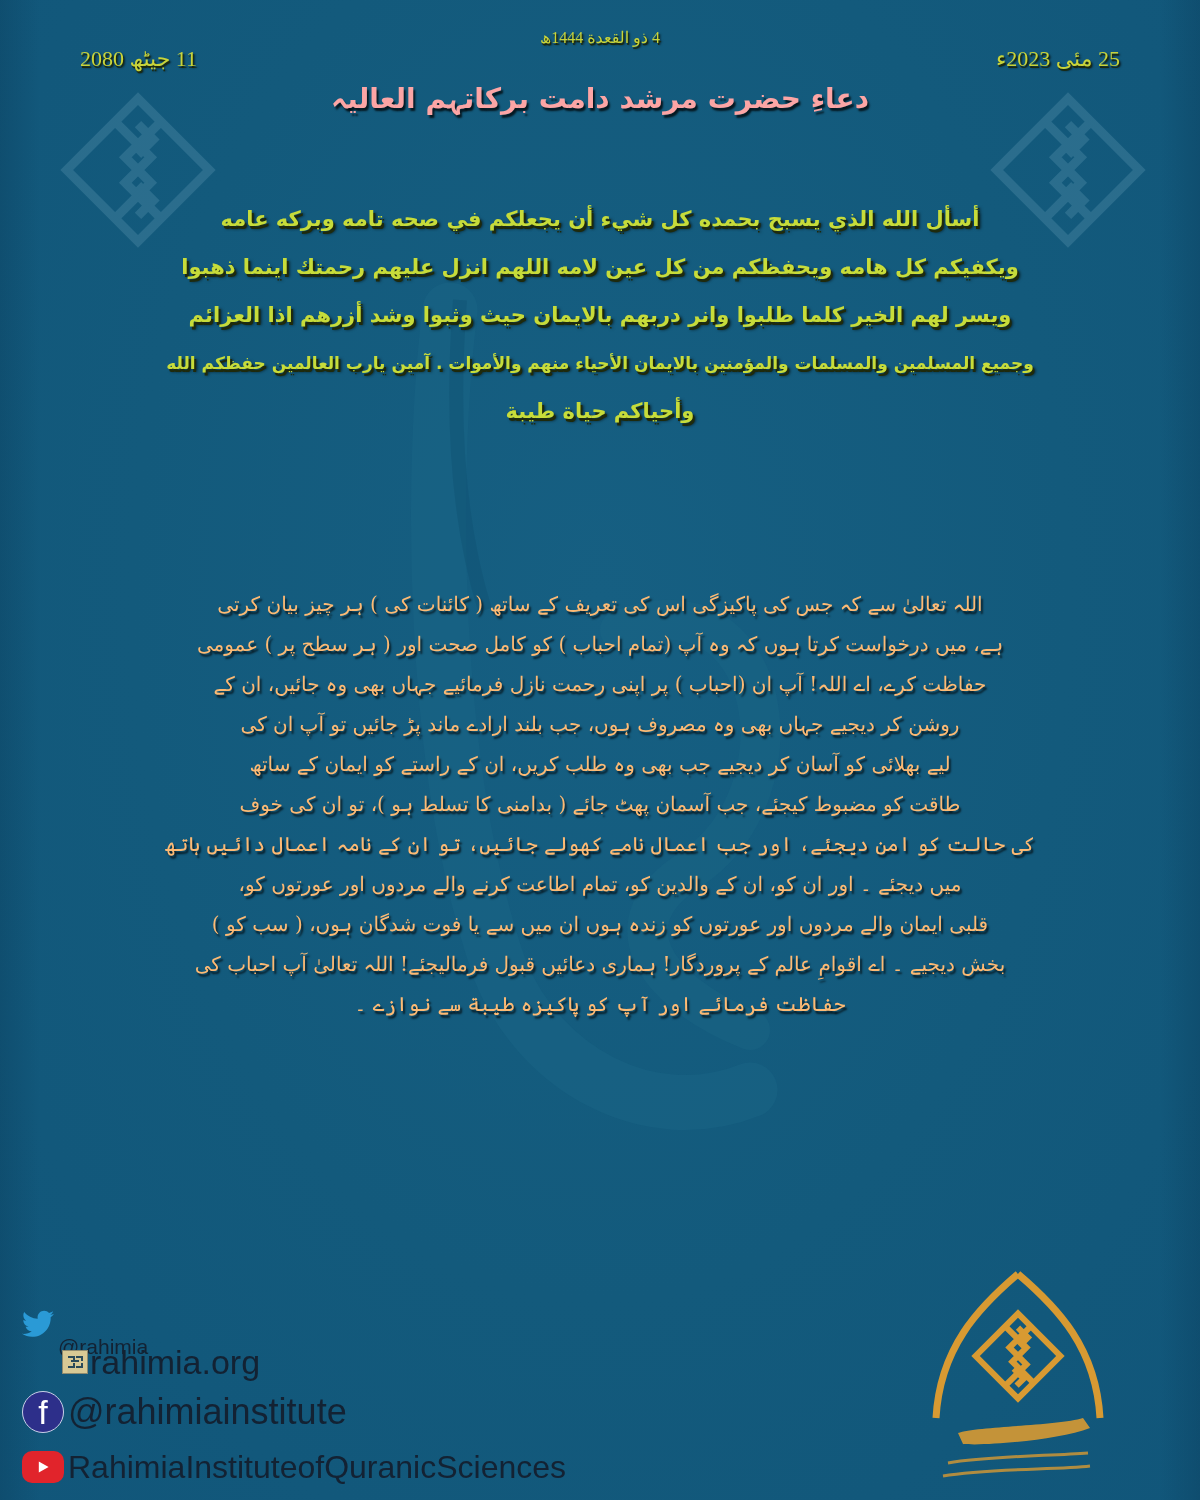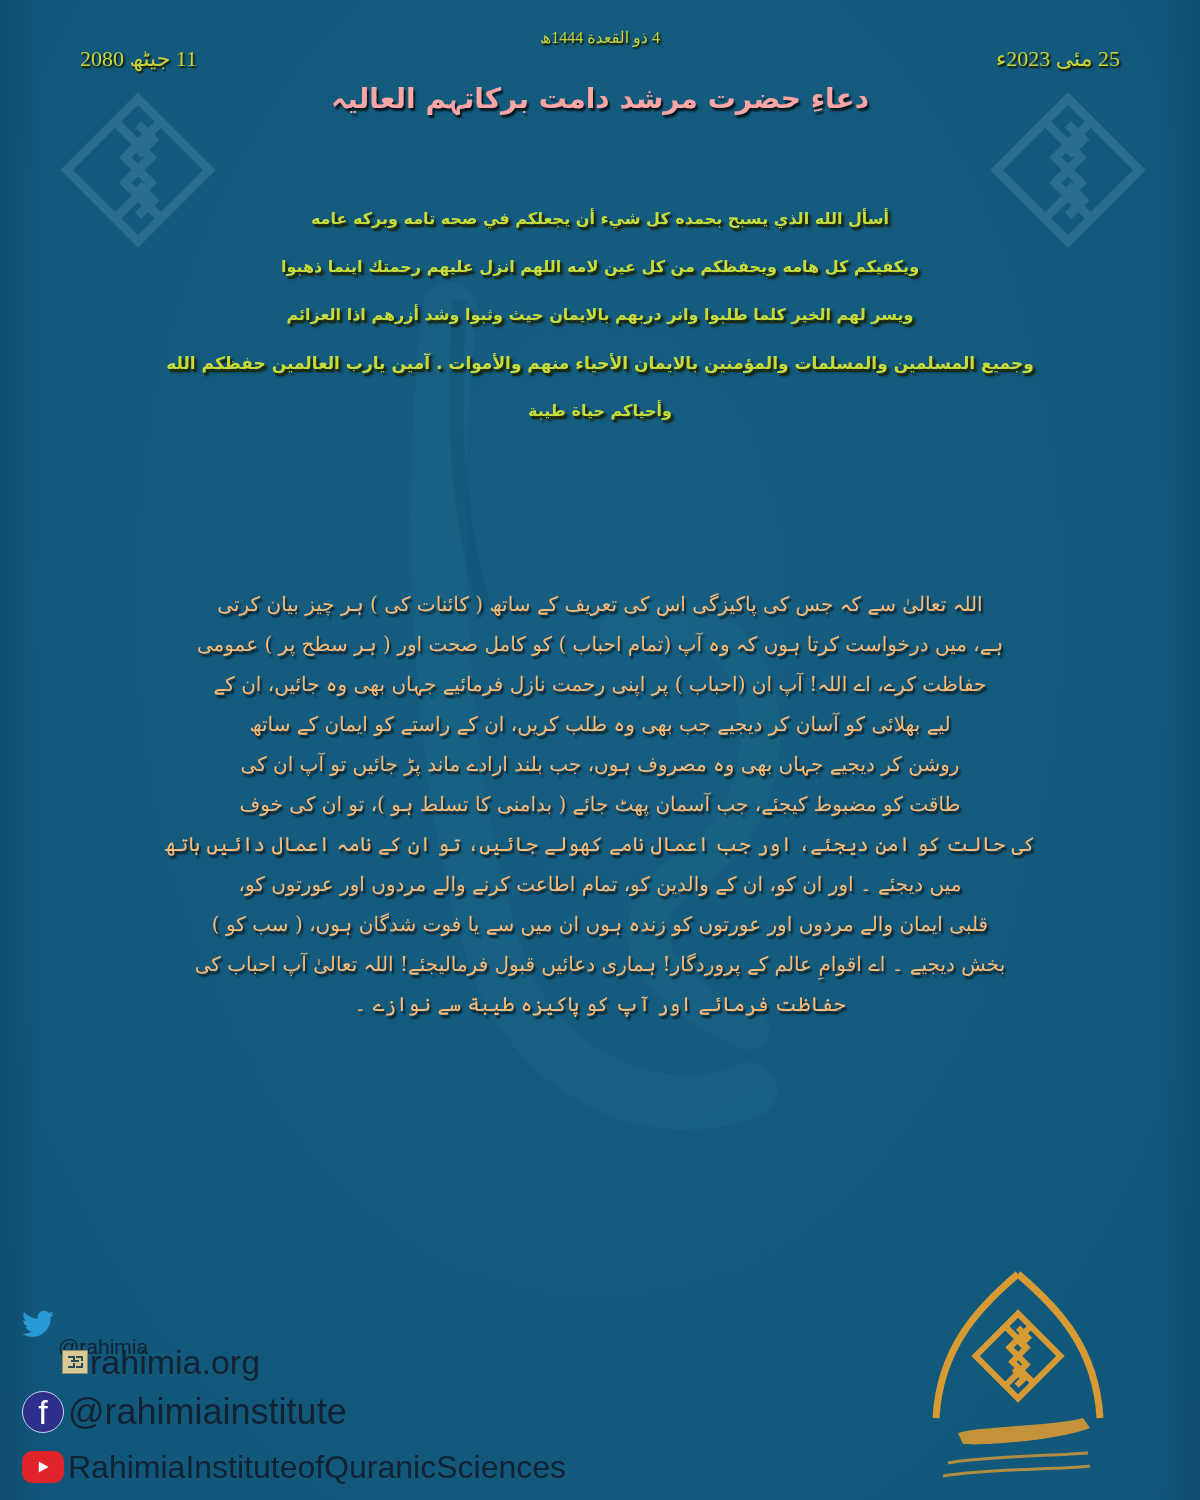--- a/index.html
+++ b/index.html
@@ -50,21 +50,21 @@
     text-shadow: 2px 3px 2px rgba(0,0,0,0.75);
   }
 
   .arabic-block {
     position: absolute; left: 90px; right: 90px; top: 195px;
     direction: rtl; text-align: center;
     font-family: "DejaVu Sans", sans-serif; font-weight: bold;
     color: #c7dc3a;
     text-shadow: 2px 3px 0 #1f2a0c, 3px 3px 3px rgba(0,0,0,0.6);
   }
-  .arabic-line { font-size: 16px; line-height: 48px; height: 48px; white-space: nowrap; }
+  .arabic-line { font-size: 21px; line-height: 48px; height: 48px; white-space: nowrap; }
   .arabic-line.small { font-size: 17px; }
 
   .urdu-block {
     position: absolute; left: 150px; right: 150px; top: 584px;
     direction: rtl; text-align: center;
     color: #fdba74;
     font-family: "DejaVu Serif", serif;
     text-shadow: 2px 3px 2px rgba(0,0,0,0.7);
   }
   .urdu-line { font-size: 20px; line-height: 40px; height 40px; white-space: nowrap; }
@@ -140,22 +140,22 @@
   <div class="arabic-line">ويكفيكم كل هامه ويحفظكم من كل عين لامه اللهم انزل عليهم رحمتك اينما ذهبوا</div>
   <div class="arabic-line">ويسر لهم الخير كلما طلبوا وانر دربهم بالايمان حيث وثبوا وشد أزرهم اذا العزائم</div>
   <div class="arabic-line small">وجميع المسلمين والمسلمات والمؤمنين بالايمان الأحياء منهم والأموات . آمين يارب العالمين حفظكم الله</div>
   <div class="arabic-line">وأحياكم حياة طيبة</div>
 </div>
 
 <div class="urdu-block">
   <div class="urdu-line">اللہ تعالیٰ سے کہ جس کی پاکیزگی اس کی تعریف کے ساتھ ( کائنات کی ) ہر چیز بیان کرتی</div>
   <div class="urdu-line">ہے، میں درخواست کرتا ہوں کہ وہ آپ (تمام احباب ) کو کامل صحت اور ( ہر سطح پر ) عمومی</div>
   <div class="urdu-line">حفاظت کرے، اے اللہ! آپ ان (احباب ) پر اپنی رحمت نازل فرمائیے جہاں بھی وہ جائیں، ان کے</div>
+  <div class="urdu-line">روشن کر دیجیے جہاں بھی وہ مصروف ہوں، جب بلند ارادے ماند پڑ جائیں تو آپ ان کی</div>
   <div class="urdu-line">لیے بھلائی کو آسان کر دیجیے جب بھی وہ طلب کریں، ان کے راستے کو ایمان کے ساتھ</div>
-  <div class="urdu-line">روشن کر دیجیے جہاں بھی وہ مصروف ہوں، جب بلند ارادے ماند پڑ جائیں تو آپ ان کی</div>
   <div class="urdu-line">طاقت کو مضبوط کیجئے، جب آسمان پھٹ جائے ( بدامنی کا تسلط ہو )، تو ان کی خوف</div>
   <div class="urdu-line">کی حالت کو امن دیجئے، اور جب اعمال نامے کھولے جائیں، تو ان کے نامہ اعمال دائیں ہاتھ</div>
   <div class="urdu-line">میں دیجئے ۔ اور ان کو، ان کے والدین کو، تمام اطاعت کرنے والے مردوں اور عورتوں کو،</div>
   <div class="urdu-line">قلبی ایمان والے مردوں اور عورتوں کو زندہ ہوں ان میں سے یا فوت شدگان ہوں، ( سب کو )</div>
   <div class="urdu-line">بخش دیجیے ۔ اے اقوامِ عالم کے پروردگار! ہماری دعائیں قبول فرمالیجئے! اللہ تعالیٰ آپ احباب کی</div>
   <div class="urdu-line">حفاظت فرمائے اور آپ کو پاکیزہ طيبة سے نوازے ۔</div>
 </div>
 
 <div class="social">
   <div class="social-row row-twitter">

